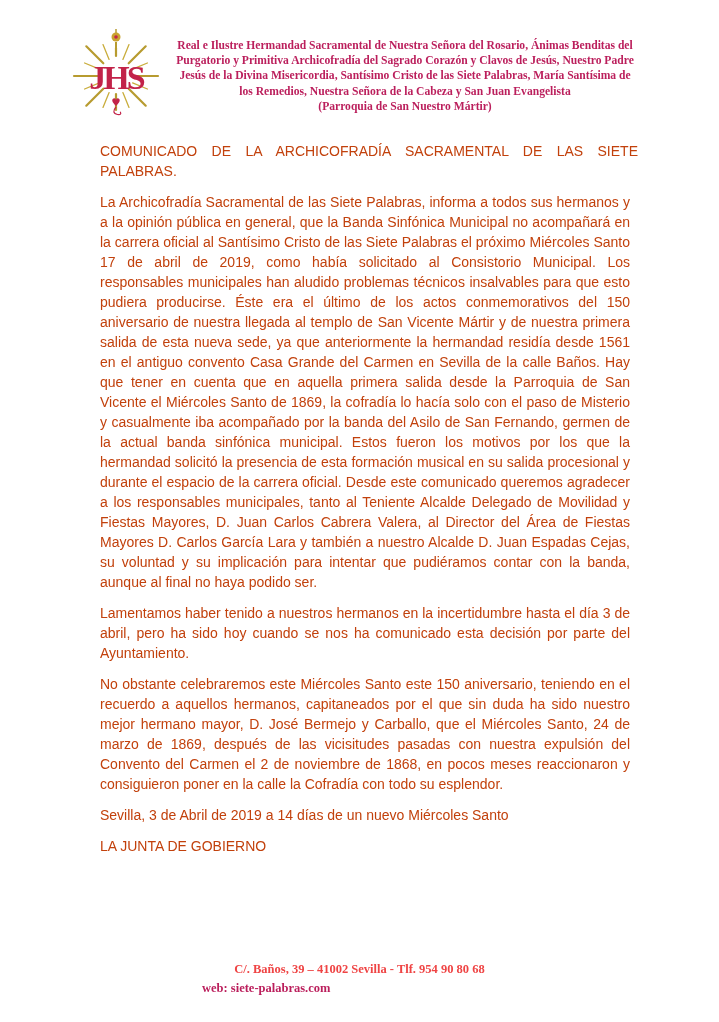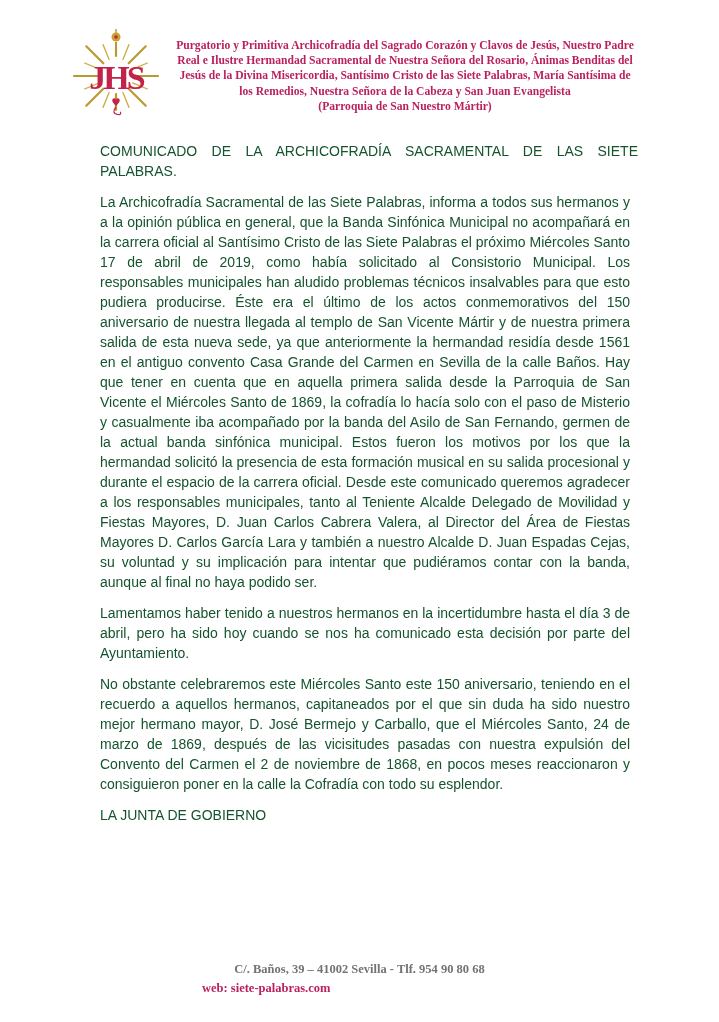--- a/index.html
+++ b/index.html
@@ -33,21 +33,21 @@
     line-height: 15.2px;
     color: #bb1f5c;
   }
 
   
   .doc-body {
     position: absolute;
     left: 100px;
     top: 141px;
     width: 538px;
-    color: #14532d;
+    color: #c2410c;
     font-size: 14px;
     line-height: 20px;
   }
   .doc-title {
     text-align: justify;
     margin: 0 0 11px 0;
   }
   .para {
     text-align: justify;
     margin: 0 8px 11px 0;
@@ -64,21 +64,21 @@
   
   .footer-address {
     position: absolute;
     left: 0;
     top: 962px;
     width: 719px;
     text-align: center;
     font-family: "Liberation Serif", serif;
     font-weight: bold;
     font-size: 12.5px;
-    color: #737373;
+    color: #ef4444;
   }
   .footer-row {
     position: absolute;
     left: 183px;
     top: 981px;
     width: 410px;
     display: flex;
     justify-content: space-between;
     font-family: "Liberation Serif", serif;
     font-weight: bold;
@@ -122,32 +122,33 @@
       <line x1="48" y1="3" x2="48" y2="7" stroke="#b79b2f" stroke-width="1.5"></line>
     </g>
 
     <text x="48" y="63" text-anchor="middle" font-family="Liberation Serif, serif" font-weight="bold" font-size="34" letter-spacing="-3" fill="#c22349">JHS</text>
 
     <path d="M48 80 C44.5 76.5 43 74 45.5 72.5 C47.2 71.6 48 73.4 48 74.4 C48 73.4 48.8 71.6 50.5 72.5 C53 74 51.5 76.5 48 80 Z" fill="#c22349"></path>
     <path d="M48 81 q-5 6 1.5 7.5 q4.5 0.8 2.8 -2.8" stroke="#c22349" stroke-width="1.2" fill="none"></path>
   </svg>
 
   <div class="letterhead">
+    <div>Real e Ilustre Hermandad Sacramental de Nuestra Señora del Rosario, Ánimas Benditas del</div>
     <div>Purgatorio y Primitiva Archicofradía del Sagrado Corazón y Clavos de Jesús, Nuestro Padre</div>
-    <div>Real e Ilustre Hermandad Sacramental de Nuestra Señora del Rosario, Ánimas Benditas del</div>
     <div>Jesús de la Divina Misericordia, Santísimo Cristo de las Siete Palabras, María Santísima de</div>
     <div>los Remedios, Nuestra Señora de la Cabeza y San Juan Evangelista</div>
     <div>(Parroquia de San Nuestro Mártir)</div>
   </div>
 
   <div class="doc-body">
     <p class="doc-title">COMUNICADO DE LA ARCHICOFRADÍA SACRAMENTAL DE LAS SIETE PALABRAS.</p>
     <p class="para">La Archicofradía Sacramental de las Siete Palabras, informa a todos sus hermanos y a la opinión pública en general, que la Banda Sinfónica Municipal no acompañará en la carrera oficial al Santísimo Cristo de las Siete Palabras el próximo Miércoles Santo 17 de abril de 2019, como había solicitado al Consistorio Municipal. Los responsables municipales han aludido problemas técnicos insalvables para que esto pudiera producirse. Éste era el último de los actos conmemorativos del 150 aniversario de nuestra llegada al templo de San Vicente Mártir y de nuestra primera salida de esta nueva sede, ya que anteriormente la hermandad residía desde 1561 en el antiguo convento Casa Grande del Carmen en Sevilla de la calle Baños. Hay que tener en cuenta que en aquella primera salida desde la Parroquia de San Vicente el Miércoles Santo de 1869, la cofradía lo hacía solo con el paso de Misterio y casualmente iba acompañado por la banda del Asilo de San Fernando, germen de la actual banda sinfónica municipal. Estos fueron los motivos por los que la hermandad solicitó la presencia de esta formación musical en su salida procesional y durante el espacio de la carrera oficial. Desde este comunicado queremos agradecer a los responsables municipales, tanto al Teniente Alcalde Delegado de Movilidad y Fiestas Mayores, D. Juan Carlos Cabrera Valera, al Director del Área de Fiestas Mayores D. Carlos García Lara y también a nuestro Alcalde D. Juan Espadas Cejas, su voluntad y su implicación para intentar que pudiéramos contar con la banda, aunque al final no haya podido ser.</p>
     <p class="para">Lamentamos haber tenido a nuestros hermanos en la incertidumbre hasta el día 3 de abril, pero ha sido hoy cuando se nos ha comunicado esta decisión por parte del Ayuntamiento.</p>
     <p class="para">No obstante celebraremos este Miércoles Santo este 150 aniversario, teniendo en el recuerdo a aquellos hermanos, capitaneados por el que sin duda ha sido nuestro mejor hermano mayor, D. José Bermejo y Carballo, que el Miércoles Santo, 24 de marzo de 1869, después de las vicisitudes pasadas con nuestra expulsión del Convento del Carmen el 2 de noviembre de 1868, en pocos meses reaccionaron y consiguieron poner en la calle la Cofradía con todo su esplendor.</p>
+    <p class="para date-line">Sevilla, 3 de Abril de 2019 a 14 días de un nuevo Miércoles Santo</p>
     <p class="signature-line">LA JUNTA DE GOBIERNO</p>
   </div>
 
   <div class="footer-address">C/. Baños, 39 – 41002 Sevilla - Tlf. 954 90 80 68</div>
   <div class="footer-row">
     <span>web: siete-palabras.com</span>
   </div>
 
 </div>
 

